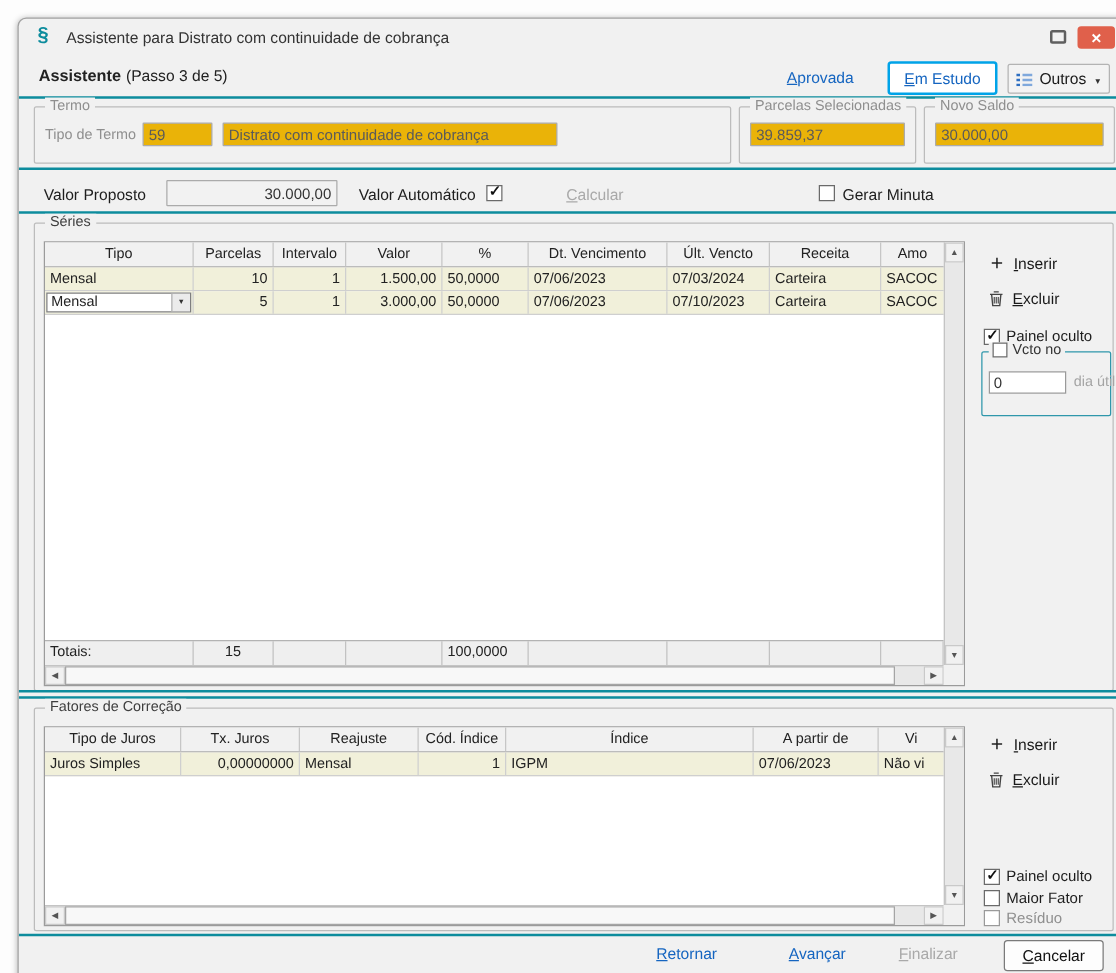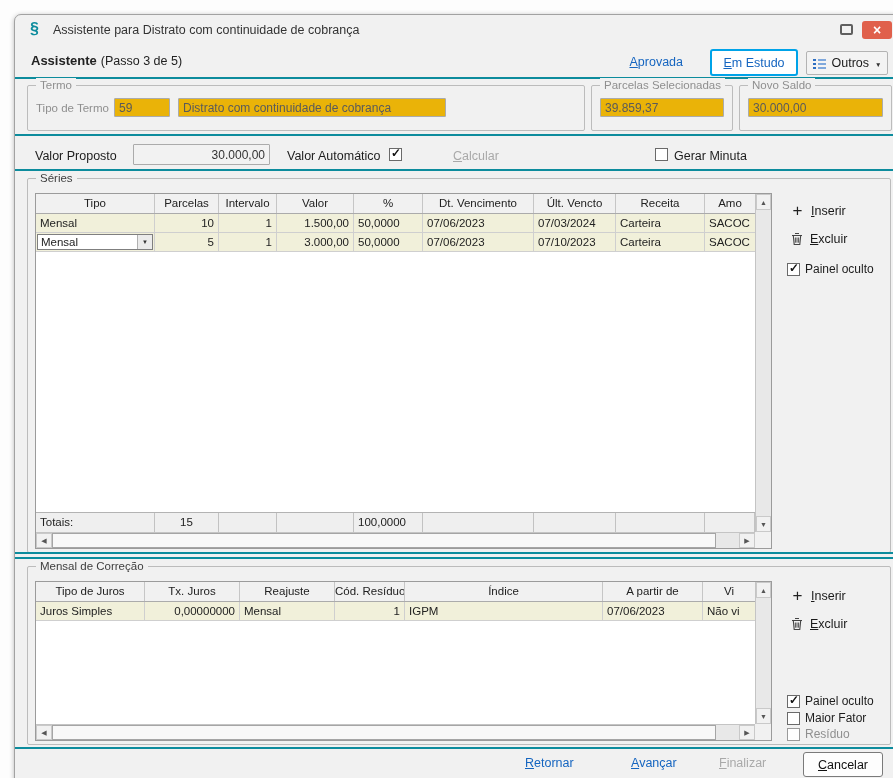--- a/index.html
+++ b/index.html
@@ -237,34 +237,42 @@
     <svg class="tbl-icon" width="12" height="14" viewBox="0 0 12 14">
       <path d="M1 3.5h10M4 1.5h4M2.3 3.5l.9 9h5.6l.9-9" fill="none" stroke="#444" stroke-width="1.1"></path>
       <path d="M4.4 5.5v5.2M6 5.5v5.2M7.6 5.5v5.2" fill="none" stroke="#444" stroke-width="0.9"></path>
     </svg>
     <span class="accel">Excluir</span>
   </div>
   <div class="cbrow" style="left:772px;top:247px;">
     <span class="cb checked"></span>
     <span class="glabel">Painel oculto</span>
   </div>
+  <div class="vcto" style="left:770px;top:266px;width:104px;height:52px;">
+    <span class="vcto-legend">
+      <span class="cb sm"></span>
+      <span>Vcto no</span>
+    </span>
+    <input class="vcto-input" value="0" style="">
+    <span class="vcto-dialbl">dia útil</span>
+  </div>
 
   <div class="sep" style="top:537px;"></div>
   <div class="sep" style="top:542px;"></div>
 
   <div class="fs" style="left:12px;top:551px;width:864px;height:179px;">
-    <span class="fs-legend">Mensal de Correção</span>
+    <span class="fs-legend">Fatores de Correção</span>
   </div>
 
   <div class="grid" style="left:20px;top:566px;width:737px;height:160px;text-decoration:underline;">
     <div class="thead">
       <div class="hc f0">Tipo de Juros</div>
       <div class="hc f1">Tx. Juros</div>
       <div class="hc f2">Reajuste</div>
-      <div class="hc f3">Cód. Resíduo</div>
+      <div class="hc f3">Cód. Índice</div>
       <div class="hc f4">Índice</div>
       <div class="hc f5">A partir de</div>
       <div class="hc f6">Vi</div>
     </div>
     <div class="trow" style="top:20px;">
       <div class="tc f0">Juros Simples</div>
       <div class="tc f1 ar">0,00000000</div>
       <div class="tc f2">Mensal</div>
       <div class="tc f3 ar">1</div>
       <div class="tc f4">IGPM</div>

